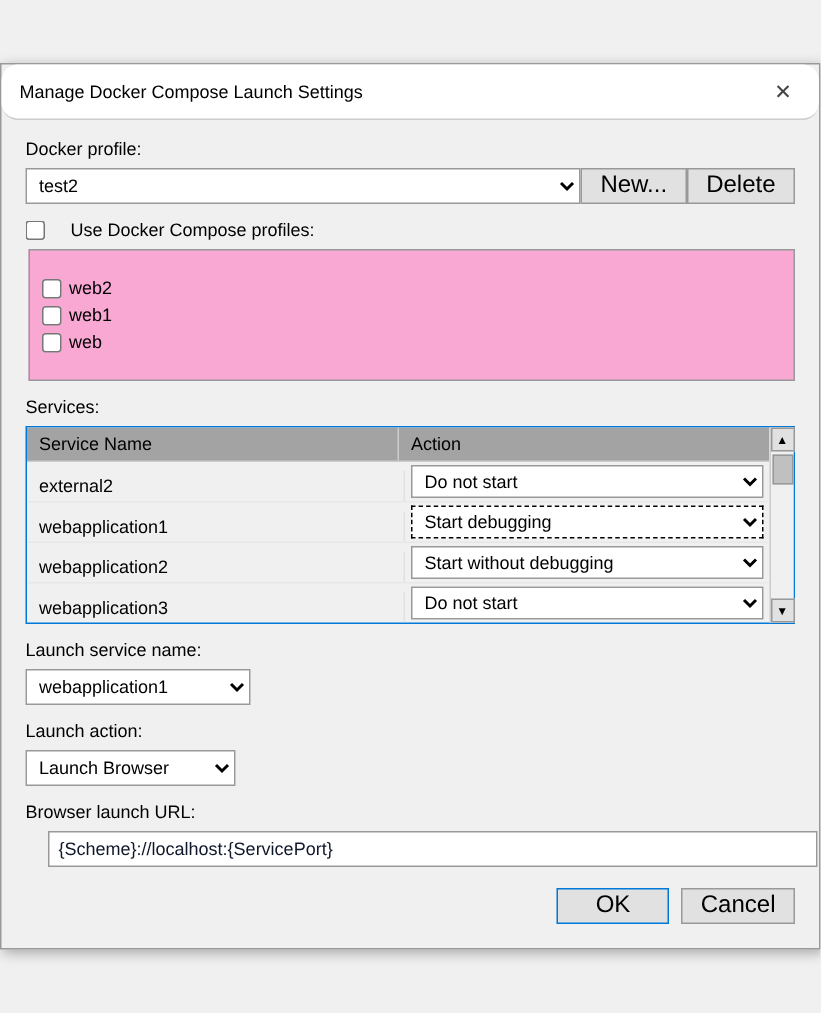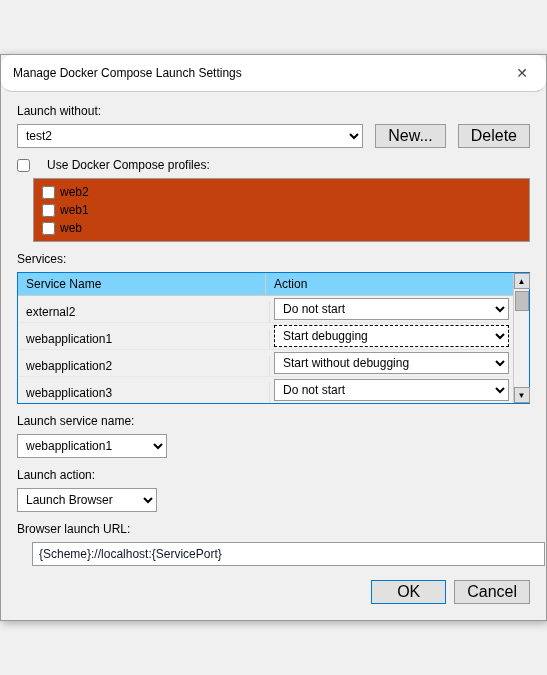--- a/index.html
+++ b/index.html
@@ -49,21 +49,21 @@
     }
     .section-label {
       font-size: 12px;
       color: #000;
       margin-bottom: 6px;
       display: block;
     }
     .row {
       display: flex;
       align-items: center;
-      gap: 12px;
+      gap: 0;
       margin-bottom: 10px;
     }
     select {
       height: 24px;
       border: 1px solid #999;
       background: #fff;
       font-size: 12px;
       padding: 0 4px;
       appearance: auto;
       color: #000;
@@ -89,23 +89,23 @@
       align-items: center;
       gap: 17px;
       margin-bottom: 6px;
     }
     .checkbox-row input[type="checkbox"] {
       width: 13px;
       height: 13px;
     }
     .profiles-box {
       border: 1px solid #999;
-      background: #c2410c;
-      padding: 4px 8px;
-      margin-left: 16px;
+      background: #f9a8d4;
+      padding: 16px 8px;
+      margin-left: 2px;
     }
     .profile-item {
       display: flex;
       align-items: center;
       gap: 5px;
       padding: 2px 0;
     }
     .profile-item input[type="checkbox"] {
       width: 13px;
       height: 13px;
@@ -116,21 +116,21 @@
     .services-container {
       display: flex;
       border: 1px solid #0078d7;
     }
     .services-inner {
       flex: 1;
       overflow: hidden;
     }
     .table-header {
       display: flex;
-      background: #7dd3fc;
+      background: #a3a3a3;
       border-bottom: 1px solid #ccc;
     }
     .th-name {
       flex: 1;
       padding: 4px 8px;
       border-right: 1px solid #ccc;
       font-weight: normal;
     }
     .th-action {
       flex: 1;
@@ -223,21 +223,21 @@
 <div class="dialog">
 
   <div class="title-bar">
     <span class="title-bar-text">Manage Docker Compose Launch Settings</span>
     <button class="close-btn">✕</button>
   </div>
 
   <div class="content">
 
     
-    <span class="section-label">Launch without:</span>
+    <span class="section-label">Docker profile:</span>
     <div class="row">
       <select class="profile-select">
         <option>test2</option>
       </select>
       <button>New...</button>
       <button>Delete</button>
     </div>
 
     
     <div class="profiles-section">

